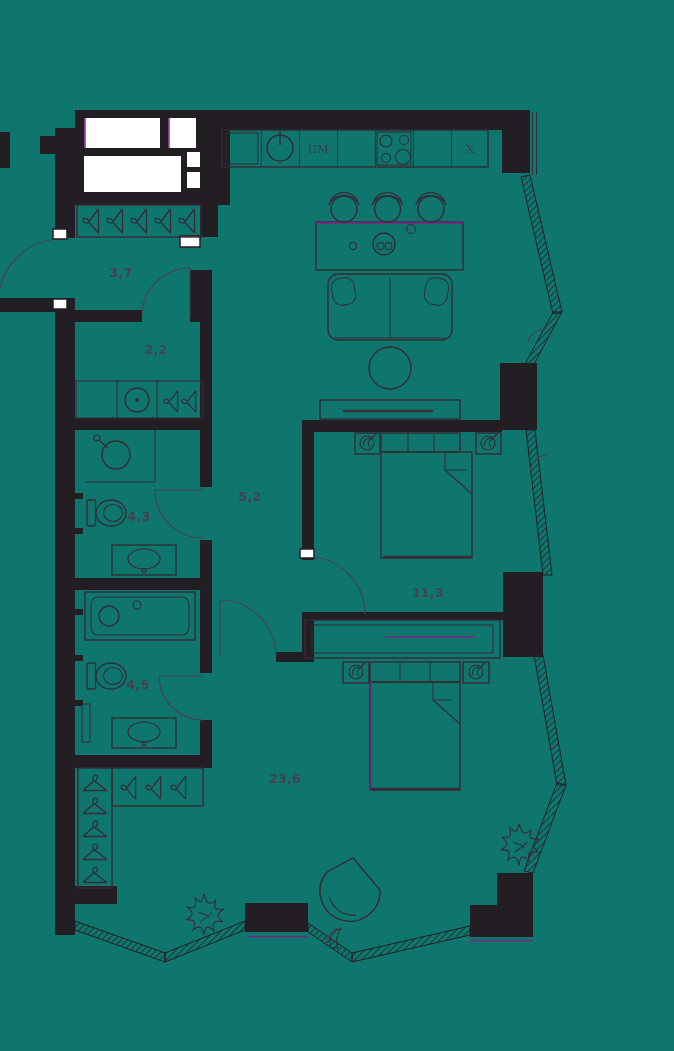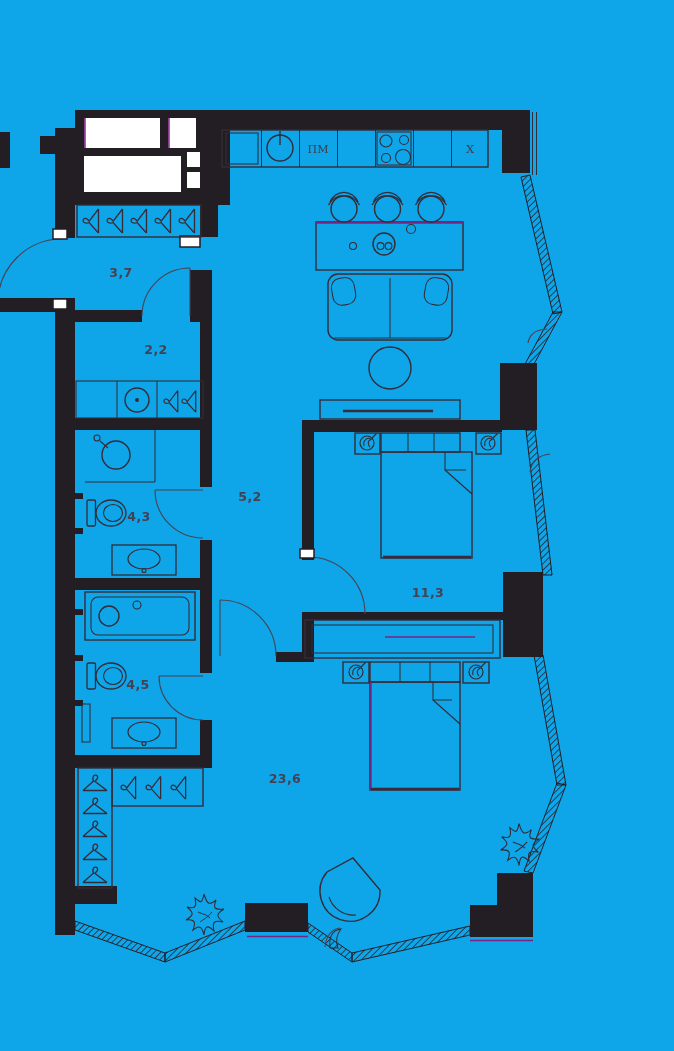--- a/index.html
+++ b/index.html
@@ -1,16 +1,16 @@
 <!DOCTYPE html>
 <html><head>
 <meta charset="utf-8">
 <style>
   html,body{margin:0;padding:0;background:#ffffff;}
-  #stage{position:relative;width:674px;height:1051px;background:#0ea5e9;overflow:hidden;text-align:right;}
+  #stage{position:relative;width:674px;height:1051px;background:#0f766e;overflow:hidden;text-align:right;}
   svg{display:block;}
   text.room-label{font-family:"DejaVu Sans","Liberation Sans",sans-serif;font-size:12.5px;font-weight:600;fill:#474050;letter-spacing:.4px;}
   text.appl-label{font-family:"DejaVu Serif","Liberation Serif",serif;fill:#3f3a46;}
   .wall{fill:#231e24;stroke:none;}
   .void{fill:#ffffff;stroke:none;}
   .fur{fill:none;stroke:#342c36;stroke-width:1.4;}
   .furthin{fill:none;stroke:#342c36;stroke-width:1.05;}
   .door{fill:none;stroke:#4a4150;stroke-width:1.1;}
   .jamb{fill:#ffffff;stroke:#231e24;stroke-width:1.5;}
   .accent{stroke:#7a2482;stroke-width:1.6;fill:none;}

